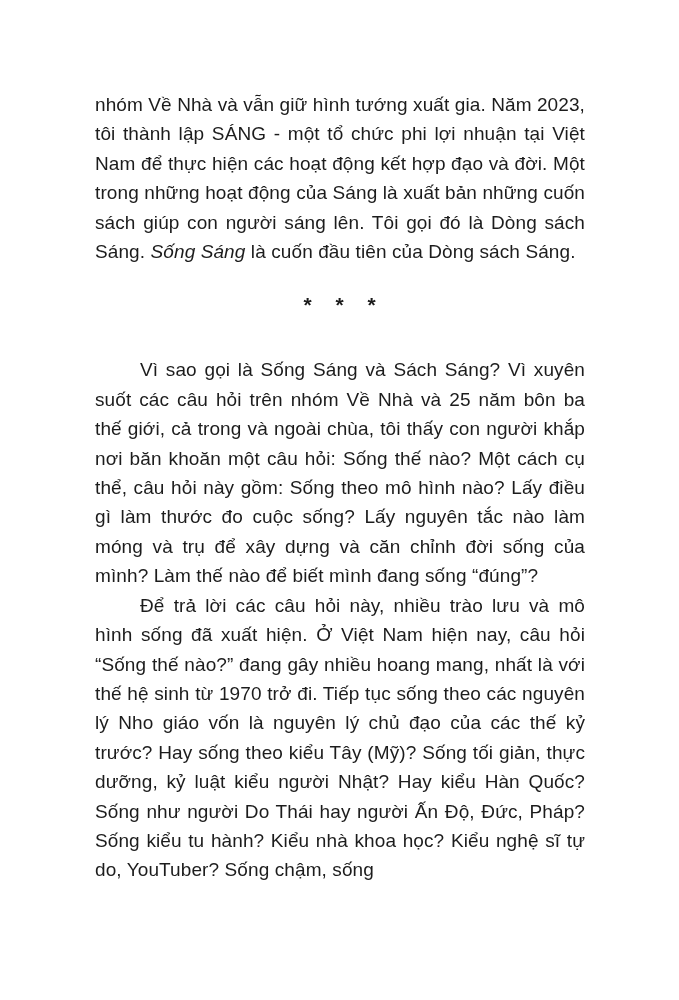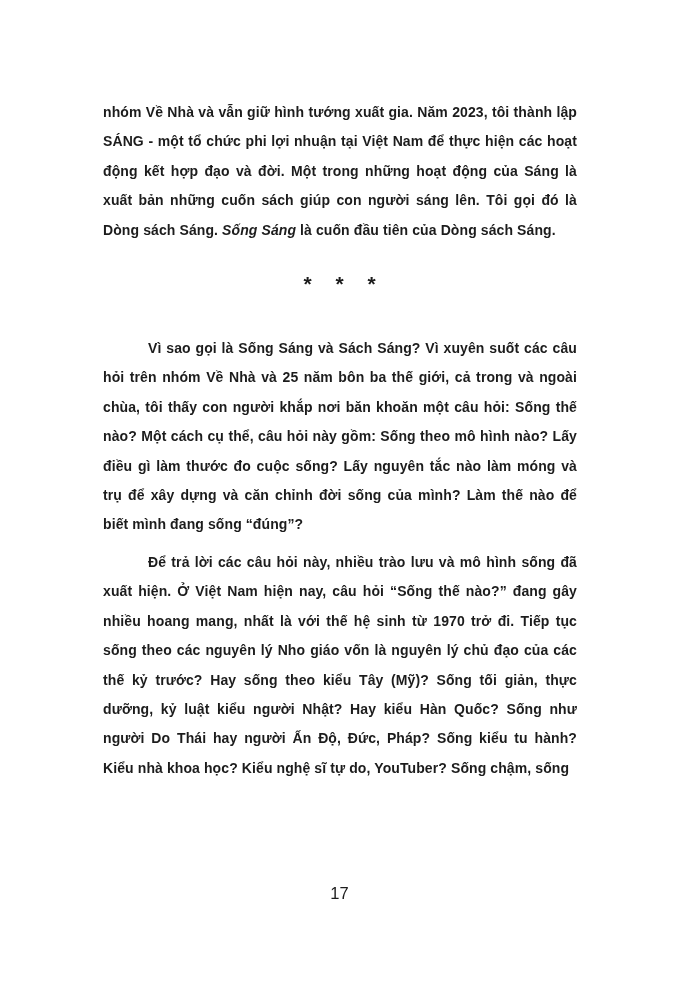--- a/index.html
+++ b/index.html
@@ -17,25 +17,25 @@
     overflow: hidden;
   }
   .page {
     position: absolute;
     inset: 0;
     padding: 90px 94px 0 95px;
     box-sizing: border-box;
     background: #ffffff;
   }
   .para {
-    margin: 8px;
-    font-size: 14px;
+    margin: 0;
+    font-size: 19px;
     line-height: 29.4px;
     text-align: justify;
-    font-weight: 700;
+    font-weight: 400;
     letter-spacing: 0.1px;
   }
   .para.indent {
     text-indent: 45px;
   }
   .para em {
     font-style: italic;
   }
   .separator {
     text-align: center;
@@ -61,16 +61,13 @@
 </head>
 <body>
 
 <main class="page">
   <section>
       <p class="para"><span>nhóm Về Nhà và vẫn giữ hình tướng xuất gia. Năm 2023, tôi thành lập SÁNG - một tổ chức phi lợi nhuận tại Việt Nam để thực hiện các hoạt động kết hợp đạo và đời. Một trong những hoạt động của Sáng là xuất bản những cuốn sách giúp con người sáng lên. Tôi gọi đó là Dòng sách Sáng. </span><em>Sống Sáng</em><span> là cuốn đầu tiên của Dòng sách Sáng.</span></p>
       <div class="separator">* * *</div>
       <p class="para indent"><span>Vì sao gọi là Sống Sáng và Sách Sáng? Vì xuyên suốt các câu hỏi trên nhóm Về Nhà và 25 năm bôn ba thế giới, cả trong và ngoài chùa, tôi thấy con người khắp nơi băn khoăn một câu hỏi: Sống thế nào? Một cách cụ thể, câu hỏi này gồm: Sống theo mô hình nào? Lấy điều gì làm thước đo cuộc sống? Lấy nguyên tắc nào làm móng và trụ để xây dựng và căn chỉnh đời sống của mình? Làm thế nào để biết mình đang sống “đúng”?</span></p>
       <p class="para indent"><span>Để trả lời các câu hỏi này, nhiều trào lưu và mô hình sống đã xuất hiện. Ở Việt Nam hiện nay, câu hỏi “Sống thế nào?” đang gây nhiều hoang mang, nhất là với thế hệ sinh từ 1970 trở đi. Tiếp tục sống theo các nguyên lý Nho giáo vốn là nguyên lý chủ đạo của các thế kỷ trước? Hay sống theo kiểu Tây (Mỹ)? Sống tối giản, thực dưỡng, kỷ luật kiểu người Nhật? Hay kiểu Hàn Quốc? Sống như người Do Thái hay người Ấn Độ, Đức, Pháp? Sống kiểu tu hành? Kiểu nhà khoa học? Kiểu nghệ sĩ tự do, YouTuber? Sống chậm, sống</span></p>
     </section>
-  <footer class="footer">
-    <span class="page-number">17</span>
-  </footer>
 </main>
 
 </body></html>

